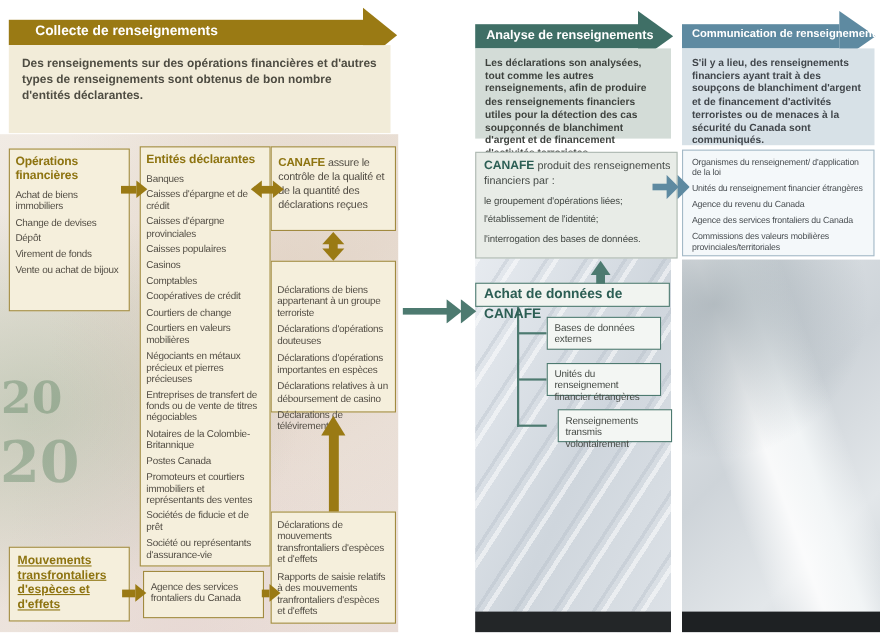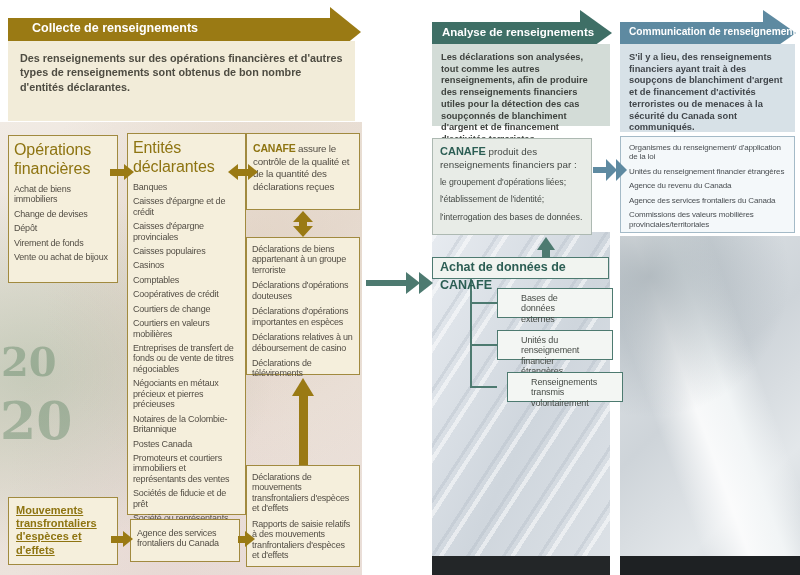--- a/index.html
+++ b/index.html
@@ -50,61 +50,61 @@
   .panel1{left:8px;top:41px;width:347px;height:80px;background:#f2ecd9;color:#4e4c42;
           font-size:10.8px;line-height:1.32;padding:10px 12px;}
   .panel2{left:432px;top:44px;width:178px;height:82px;background:#d3dcd7;color:#3e423e;
           font-size:9.3px;line-height:1.26;padding:8px 9px;}
   .panel3{left:620px;top:44px;width:175px;height:88px;background:#d7e1e7;color:#41464b;
           font-size:9.3px;line-height:1.26;padding:8px 9px;}
 
   
   .cbox{position:absolute;z-index:3;box-sizing:border-box;background:#f5efdc;border:1.5px solid #a18a3f;
         padding:5px 5px;color:#534e45;font-size:9px;letter-spacing:-0.2px;line-height:1.16;}
-  .cbox .title{color:#8e7411;font-weight:normal;font-size:16px;letter-spacing:-0.1px;line-height:1.18;margin-bottom:5px;}
+  .cbox .title{color:#8e7411;font-weight:bold;font-size:11px;letter-spacing:-0.1px;line-height:1.18;margin-bottom:5px;}
   .cbox .item{margin-bottom:4px;}
   .box-operations{left:8px;top:135px;width:110px;height:148px;}
   .box-entites{left:127px;top:133px;width:119px;height:382px;}
   .box-canafe{left:246px;top:133px;width:114px;height:77px;font-size:9.8px;line-height:1.3;padding:8px 6px;}
   .box-canafe .hl, .hl-gold{color:#8e7411;font-weight:bold;font-size:10.5px;}
-  .box-decl{left:246px;top:237px;width:114px;height:138px;padding-top:6px;}
+  .box-decl{left:246px;top:237px;width:114px;height:138px;padding-top:20px;}
   .box-decl .item{margin-bottom:5px;}
   .box-decl2{left:246px;top:465px;width:114px;height:102px;padding-top:6px;}
   .box-decl2 .item{margin-bottom:5px;}
   .box-mouvements{left:8px;top:497px;width:110px;height:68px;color:#8e7411;font-weight:bold;
                   font-size:11px;letter-spacing:0;line-height:1.2;padding:6px 7px;text-decoration:underline;}
   .box-agence{left:130px;top:519px;width:110px;height:43px;padding:8px 6px;}
 
   
   .gold{background:#9a7a14;}
   .shaft{position:absolute;z-index:4;}
   .tri{position:absolute;width:0;height:0;z-index:4;}
   .tri-r-gold{border-top:8px solid transparent;border-bottom:8px solid transparent;border-left:10px solid #9a7a14;}
   .tri-l-gold{border-top:8px solid transparent;border-bottom:8px solid transparent;border-right:10px solid #9a7a14;}
   .tri-u-gold{border-left:10px solid transparent;border-right:10px solid transparent;border-bottom:11px solid #9a7a14;}
   .tri-d-gold{border-left:10px solid transparent;border-right:10px solid transparent;border-top:11px solid #9a7a14;}
   .tri-u-big{border-left:11px solid transparent;border-right:11px solid transparent;border-bottom:18px solid #9a7a14;}
   .tri-u-teal{border-left:9px solid transparent;border-right:9px solid transparent;border-bottom:13px solid #4d7a70;}
 
   
-  .box-produit{position:absolute;left:432px;top:138px;width:160px;height:97px;z-index:3;box-sizing:border-box;
+  .box-produit{position:absolute;left:432px;top:138px;width:184px;height:97px;z-index:3;box-sizing:border-box;
     background:#e8ece7;border:1px solid #adb9b2;padding:6px 5px 6px 7px;color:#454a46;}
   .produit-intro{font-size:9.8px;line-height:1.24;margin-bottom:6px;}
   .hl-teal{color:#2c5e54;font-weight:bold;font-size:11px;}
   .pitem{font-size:8.8px;letter-spacing:-0.1px;line-height:1.2;margin-bottom:7px;}
   .base-bar{position:absolute;left:432px;top:257px;width:177px;height:22px;z-index:3;box-sizing:border-box;
     background:#f1f4f0;border:1.5px solid #4d7a70;color:#2c5e54;font-weight:bold;font-size:12.5px;
     line-height:18px;padding-left:7px;}
   .teal-line{position:absolute;background:#4d7a70;z-index:2;}
   .tree-v{left:470px;top:279px;width:2px;height:109px;}
   .tree-h1{left:470px;top:302px;width:27px;height:2px;}
   .tree-h2{left:470px;top:344px;width:27px;height:2px;}
   .tree-h3{left:470px;top:386px;width:27px;height:2px;}
-  .tbox{position:absolute;left:497px;width:116px;height:30px;z-index:3;box-sizing:border-box;
-    background:#f3f6f3;border:1px solid #4d7a70;padding:4px 23px;font-size:9px;letter-spacing:-0.1px;
+  .tbox{position:absolute;left:497px;width:104px;height:30px;z-index:3;box-sizing:border-box;
+    background:#f3f6f3;border:1px solid #4d7a70;padding:4px 6px;font-size:9px;letter-spacing:-0.1px;
     color:#474c47;line-height:1.16;}
   .tbox1{top:288px;} .tbox2{top:330px;} .tbox3{top:372px;margin-left:10px;}
 
   
   .box-recipients{position:absolute;left:620px;top:136px;width:175px;height:97px;z-index:3;box-sizing:border-box;
     background:#f4f8fa;border:1px solid #a4bac7;padding:6px 4px 6px 8px;color:#494e52;
     font-size:8px;letter-spacing:-0.15px;line-height:1.18;}
   .box-recipients .ritem{margin-bottom:5px;}
 
   .chevron{position:absolute;z-index:4;}
@@ -144,22 +144,22 @@
     <div>
         <div class="item">Banques</div>
         <div class="item">Caisses d'épargne et de crédit</div>
         <div class="item">Caisses d'épargne provinciales</div>
         <div class="item">Caisses populaires</div>
         <div class="item">Casinos</div>
         <div class="item">Comptables</div>
         <div class="item">Coopératives de crédit</div>
         <div class="item">Courtiers de change</div>
         <div class="item">Courtiers en valeurs mobilières</div>
+        <div class="item">Négociants en métaux précieux et pierres précieuses</div>
         <div class="item">Entreprises de transfert de fonds ou de vente de titres négociables</div>
-        <div class="item">Négociants en métaux précieux et pierres précieuses</div>
         <div class="item">Notaires de la Colombie-Britannique</div>
         <div class="item">Postes Canada</div>
         <div class="item">Promoteurs et courtiers immobiliers et représentants des ventes</div>
         <div class="item">Sociétés de fiducie et de prêt</div>
         <div class="item">Société ou représentants d'assurance-vie</div>
       </div>
   </div>
 
   <div class="cbox box-canafe">
     <span class="hl">CANAFE</span><span> assure le contrôle de la qualité et de la quantité des déclarations reçues</span>

